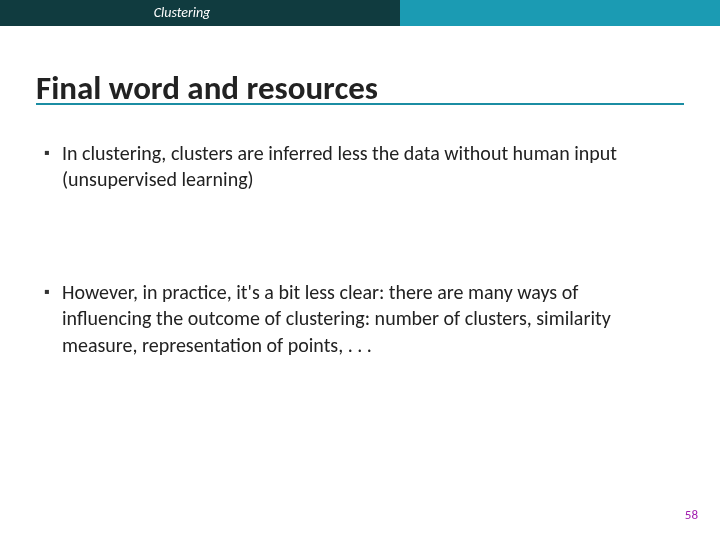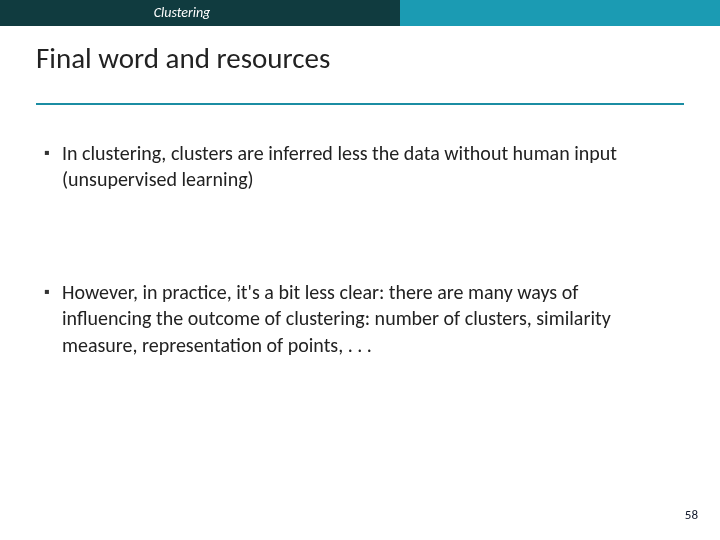--- a/index.html
+++ b/index.html
@@ -8,22 +8,22 @@
 
   .topbar { position: absolute; top: 0; left: 0; right: 0; height: 26px; background: #1b9bb3; }
   .topbar-dark { position: absolute; top: 0; left: 0; width: 400px; height: 26px; background: #103b3f; }
   .topbar-label {
     position: absolute; top: 0; left: 0; width: 364px; height: 34px;
     color: #fff; font-style: italic; font-size: 14px; line-height: 26px;
     text-align: center;
   }
 
   .title {
-    position: absolute; left: 36px; top: 40px;
-    font-size: 29px; font-weight: 400; color: #222;
+    position: absolute; left: 36px; top: 68px;
+    font-size: 33px; font-weight: 700; color: #222;
   }
   .title-line {
     position: absolute; left: 36px; right: 36px; top: 103px;
     height: 0; border-top: 2px solid #1b8da3;
   }
 
   .bullets {
     position: absolute; left: 44px; right: 48px; top: 140px;
     color: #222;
   }
@@ -32,21 +32,21 @@
     font-size: 20px; line-height: 1.32;
   }
   .bullet + .bullet { margin-top: 86px; }
   .bullet .mark {
     flex: 0 0 auto; width: 18px; color: #333; font-size: 16px; line-height: 1.6;
   }
   .bullet .text { flex: 1 1 auto; }
 
   .pagenum {
     position: absolute; right: 22px; bottom: 18px;
-    font-size: 13px; color: #0f172a;
+    font-size: 13px; color: #a21caf;
   }
 </style>
 </head>
 <body>
 
 <div class="slide">
 
   <div class="topbar"></div>
   <div class="topbar-dark"></div>
   <div class="topbar-label">Clustering</div>

